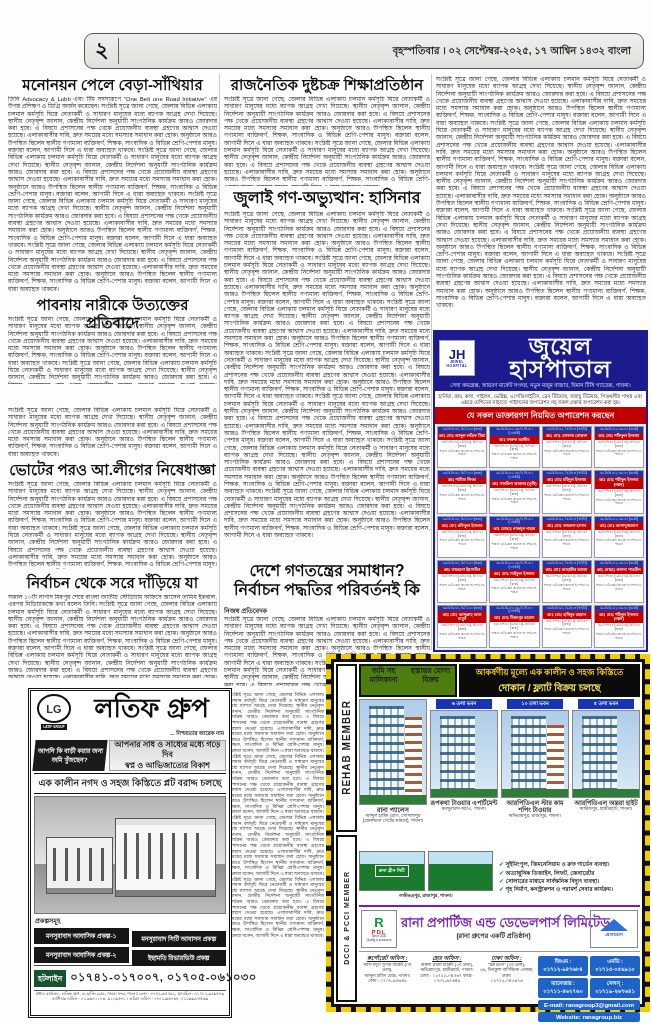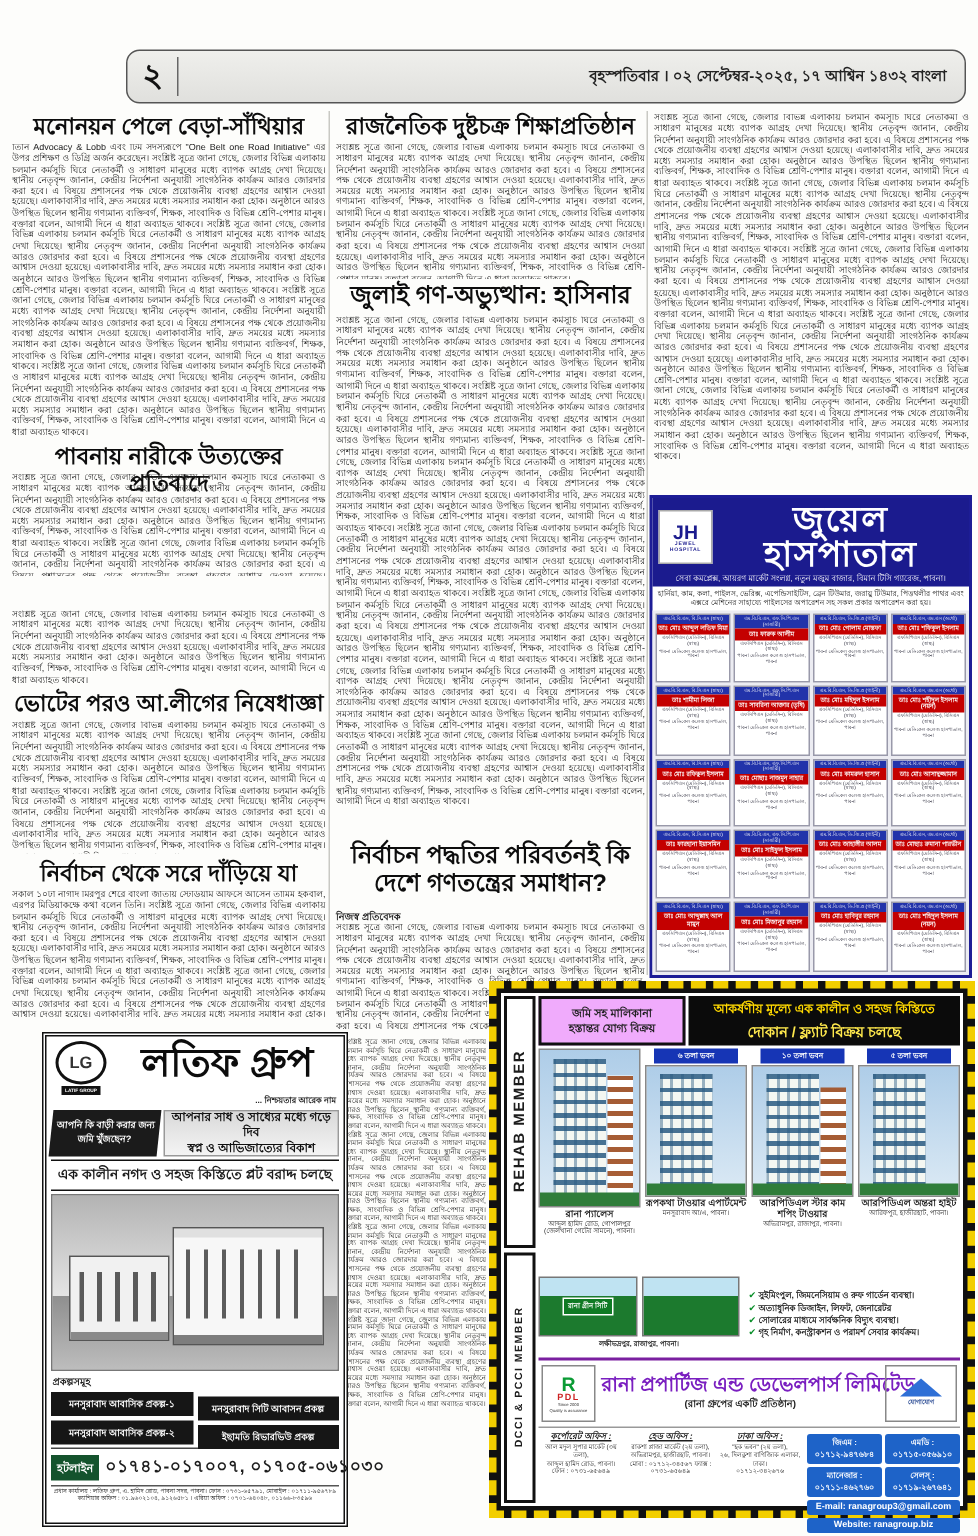--- a/index.html
+++ b/index.html
@@ -58,22 +58,22 @@
 
   
   .rana{border:5px dashed #f2ce00;background:#101010;padding:3px;box-sizing:border-box;}
   .rana-in{background:#fff;width:100%;height:100%;display:flex;padding:2px;gap:2px;box-sizing:border-box;}
   .member-col{width:21px;display:flex;flex-direction:column;gap:3px;flex:none;}
   .member{flex:1;border:2px solid #111;display:flex;align-items:center;justify-content:center;background:#fff;}
   .member span{writing-mode:vertical-rl;transform:rotate(180deg);font-weight:800;font-size:10px;letter-spacing:1px;white-space:nowrap;}
   .member.small span{font-size:7px;}
   .rana-main{flex:1;display:flex;flex-direction:column;gap:2px;min-width:0;}
   .rana-top{display:flex;gap:2px;height:33px;flex:none;}
-  .sale-box{width:94px;background:#f0abfc;border:2px solid #111;font-size:7.4px;font-weight:800;text-align:center;
-            display:flex;flex-direction:column;justify-content:center;line-height:1.25;flex:none;}
+  .sale-box{width:94px;background:#4d7c0f;border:2px solid #111;font-size:7.4px;font-weight:800;text-align:center;
+            display:flex;justify-content:center;line-height:1.25;flex:none;}
   .rana-headline{flex:1;background:#0b0b0b;color:#ffd900;text-align:center;display:flex;flex-direction:column;
                  justify-content:center;font-weight:800;gap:1px;}
   .rana-headline .l1{font-size:8.4px;}
   .rana-headline .l2{font-size:9.6px;color:#ffe94d;}
   .bldg-row{display:flex;gap:3px;height:150px;flex:none;}
   .bldg-col{flex:1;display:flex;flex-direction:column;min-width:0;}
   .chip{background:#1635b5;color:#fff;font-size:5px;font-weight:700;text-align:center;width:82%;
         align-self:center;padding:1px 0;flex:none;}
   .bldg{position:relative;border:1px solid #888;overflow:hidden;background:linear-gradient(180deg,#aecde8,#dceaf5);}
   .bldg.tall{height:104px;}
@@ -183,40 +183,41 @@
   <div class="abs hl" style="left:8px;top:574px;width:209px;">নির্বাচন থেকে সরে দাঁড়িয়ে যা</div>
   <div class="abs bd" style="left:8px;top:594px;width:209px;height:84px;"><span>সকাল ১০টা নাগাদ মিরপুর শেরে বাংলা জাতীয় স্টেডিয়াম অফিসে আসেন তামিম ইকবাল, এরপর মিডিয়াকক্ষে কথা বলেন তিনি। </span><span>সংশ্লিষ্ট সূত্রে জানা গেছে, জেলার বিভিন্ন এলাকায় চলমান কর্মসূচি ঘিরে নেতাকর্মী ও সাধারণ মানুষের মধ্যে ব্যাপক আগ্রহ দেখা দিয়েছে। স্থানীয় নেতৃবৃন্দ জানান, কেন্দ্রীয় নির্দেশনা অনুযায়ী সাংগঠনিক কার্যক্রম আরও জোরদার করা হবে। এ বিষয়ে প্রশাসনের পক্ষ থেকে প্রয়োজনীয় ব্যবস্থা গ্রহণের আশ্বাস দেওয়া হয়েছে। এলাকাবাসীর দাবি, দ্রুত সময়ের মধ্যে সমস্যার সমাধান করা হোক। অনুষ্ঠানে আরও উপস্থিত ছিলেন স্থানীয় গণ্যমান্য ব্যক্তিবর্গ, শিক্ষক, সাংবাদিক ও বিভিন্ন শ্রেণি-পেশার মানুষ। বক্তারা বলেন, আগামী দিনে এ ধারা অব্যাহত থাকবে। সংশ্লিষ্ট সূত্রে জানা গেছে, জেলার বিভিন্ন এলাকায় চলমান কর্মসূচি ঘিরে নেতাকর্মী ও সাধারণ মানুষের মধ্যে ব্যাপক আগ্রহ দেখা দিয়েছে। স্থানীয় নেতৃবৃন্দ জানান, কেন্দ্রীয় নির্দেশনা অনুযায়ী সাংগঠনিক কার্যক্রম আরও জোরদার করা হবে। এ বিষয়ে প্রশাসনের পক্ষ থেকে প্রয়োজনীয় ব্যবস্থা গ্রহণের আশ্বাস দেওয়া হয়েছে। এলাকাবাসীর দাবি, দ্রুত সময়ের মধ্যে সমস্যার সমাধান করা হোক। অনুষ্ঠানে আরও উপস্থিত ছিলেন স্থানীয় গণ্যমান্য ব্যক্তিবর্গ, শিক্ষক, সাংবাদিক ও বিভিন্ন শ্রেণি-পেশার মানুষ। বক্তারা বলেন, আগামী দিনে এ ধারা অব্যাহত থাকবে। </span></div>
 
   <div class="abs hl" style="left:224px;top:76px;width:206px;">রাজনৈতিক দুষ্টচক্র শিক্ষাপ্রতিষ্ঠান</div>
   <div class="abs bd" style="left:224px;top:96px;width:206px;height:90px;">সংশ্লিষ্ট সূত্রে জানা গেছে, জেলার বিভিন্ন এলাকায় চলমান কর্মসূচি ঘিরে নেতাকর্মী ও সাধারণ মানুষের মধ্যে ব্যাপক আগ্রহ দেখা দিয়েছে। স্থানীয় নেতৃবৃন্দ জানান, কেন্দ্রীয় নির্দেশনা অনুযায়ী সাংগঠনিক কার্যক্রম আরও জোরদার করা হবে। এ বিষয়ে প্রশাসনের পক্ষ থেকে প্রয়োজনীয় ব্যবস্থা গ্রহণের আশ্বাস দেওয়া হয়েছে। এলাকাবাসীর দাবি, দ্রুত সময়ের মধ্যে সমস্যার সমাধান করা হোক। অনুষ্ঠানে আরও উপস্থিত ছিলেন স্থানীয় গণ্যমান্য ব্যক্তিবর্গ, শিক্ষক, সাংবাদিক ও বিভিন্ন শ্রেণি-পেশার মানুষ। বক্তারা বলেন, আগামী দিনে এ ধারা অব্যাহত থাকবে। সংশ্লিষ্ট সূত্রে জানা গেছে, জেলার বিভিন্ন এলাকায় চলমান কর্মসূচি ঘিরে নেতাকর্মী ও সাধারণ মানুষের মধ্যে ব্যাপক আগ্রহ দেখা দিয়েছে। স্থানীয় নেতৃবৃন্দ জানান, কেন্দ্রীয় নির্দেশনা অনুযায়ী সাংগঠনিক কার্যক্রম আরও জোরদার করা হবে। এ বিষয়ে প্রশাসনের পক্ষ থেকে প্রয়োজনীয় ব্যবস্থা গ্রহণের আশ্বাস দেওয়া হয়েছে। এলাকাবাসীর দাবি, দ্রুত সময়ের মধ্যে সমস্যার সমাধান করা হোক। অনুষ্ঠানে আরও উপস্থিত ছিলেন স্থানীয় গণ্যমান্য ব্যক্তিবর্গ, শিক্ষক, সাংবাদিক ও বিভিন্ন শ্রেণি-পেশার মানুষ। বক্তারা বলেন, আগামী দিনে এ ধারা অব্যাহত থাকবে। </div>
 
   <div class="abs hl big" style="left:224px;top:189px;width:206px;">জুলাই গণ-অভ্যুত্থান: হাসিনার</div>
   <div class="abs bd" style="left:224px;top:211px;width:206px;height:348px;">সংশ্লিষ্ট সূত্রে জানা গেছে, জেলার বিভিন্ন এলাকায় চলমান কর্মসূচি ঘিরে নেতাকর্মী ও সাধারণ মানুষের মধ্যে ব্যাপক আগ্রহ দেখা দিয়েছে। স্থানীয় নেতৃবৃন্দ জানান, কেন্দ্রীয় নির্দেশনা অনুযায়ী সাংগঠনিক কার্যক্রম আরও জোরদার করা হবে। এ বিষয়ে প্রশাসনের পক্ষ থেকে প্রয়োজনীয় ব্যবস্থা গ্রহণের আশ্বাস দেওয়া হয়েছে। এলাকাবাসীর দাবি, দ্রুত সময়ের মধ্যে সমস্যার সমাধান করা হোক। অনুষ্ঠানে আরও উপস্থিত ছিলেন স্থানীয় গণ্যমান্য ব্যক্তিবর্গ, শিক্ষক, সাংবাদিক ও বিভিন্ন শ্রেণি-পেশার মানুষ। বক্তারা বলেন, আগামী দিনে এ ধারা অব্যাহত থাকবে। সংশ্লিষ্ট সূত্রে জানা গেছে, জেলার বিভিন্ন এলাকায় চলমান কর্মসূচি ঘিরে নেতাকর্মী ও সাধারণ মানুষের মধ্যে ব্যাপক আগ্রহ দেখা দিয়েছে। স্থানীয় নেতৃবৃন্দ জানান, কেন্দ্রীয় নির্দেশনা অনুযায়ী সাংগঠনিক কার্যক্রম আরও জোরদার করা হবে। এ বিষয়ে প্রশাসনের পক্ষ থেকে প্রয়োজনীয় ব্যবস্থা গ্রহণের আশ্বাস দেওয়া হয়েছে। এলাকাবাসীর দাবি, দ্রুত সময়ের মধ্যে সমস্যার সমাধান করা হোক। অনুষ্ঠানে আরও উপস্থিত ছিলেন স্থানীয় গণ্যমান্য ব্যক্তিবর্গ, শিক্ষক, সাংবাদিক ও বিভিন্ন শ্রেণি-পেশার মানুষ। বক্তারা বলেন, আগামী দিনে এ ধারা অব্যাহত থাকবে। সংশ্লিষ্ট সূত্রে জানা গেছে, জেলার বিভিন্ন এলাকায় চলমান কর্মসূচি ঘিরে নেতাকর্মী ও সাধারণ মানুষের মধ্যে ব্যাপক আগ্রহ দেখা দিয়েছে। স্থানীয় নেতৃবৃন্দ জানান, কেন্দ্রীয় নির্দেশনা অনুযায়ী সাংগঠনিক কার্যক্রম আরও জোরদার করা হবে। এ বিষয়ে প্রশাসনের পক্ষ থেকে প্রয়োজনীয় ব্যবস্থা গ্রহণের আশ্বাস দেওয়া হয়েছে। এলাকাবাসীর দাবি, দ্রুত সময়ের মধ্যে সমস্যার সমাধান করা হোক। অনুষ্ঠানে আরও উপস্থিত ছিলেন স্থানীয় গণ্যমান্য ব্যক্তিবর্গ, শিক্ষক, সাংবাদিক ও বিভিন্ন শ্রেণি-পেশার মানুষ। বক্তারা বলেন, আগামী দিনে এ ধারা অব্যাহত থাকবে। সংশ্লিষ্ট সূত্রে জানা গেছে, জেলার বিভিন্ন এলাকায় চলমান কর্মসূচি ঘিরে নেতাকর্মী ও সাধারণ মানুষের মধ্যে ব্যাপক আগ্রহ দেখা দিয়েছে। স্থানীয় নেতৃবৃন্দ জানান, কেন্দ্রীয় নির্দেশনা অনুযায়ী সাংগঠনিক কার্যক্রম আরও জোরদার করা হবে। এ বিষয়ে প্রশাসনের পক্ষ থেকে প্রয়োজনীয় ব্যবস্থা গ্রহণের আশ্বাস দেওয়া হয়েছে। এলাকাবাসীর দাবি, দ্রুত সময়ের মধ্যে সমস্যার সমাধান করা হোক। অনুষ্ঠানে আরও উপস্থিত ছিলেন স্থানীয় গণ্যমান্য ব্যক্তিবর্গ, শিক্ষক, সাংবাদিক ও বিভিন্ন শ্রেণি-পেশার মানুষ। বক্তারা বলেন, আগামী দিনে এ ধারা অব্যাহত থাকবে। সংশ্লিষ্ট সূত্রে জানা গেছে, জেলার বিভিন্ন এলাকায় চলমান কর্মসূচি ঘিরে নেতাকর্মী ও সাধারণ মানুষের মধ্যে ব্যাপক আগ্রহ দেখা দিয়েছে। স্থানীয় নেতৃবৃন্দ জানান, কেন্দ্রীয় নির্দেশনা অনুযায়ী সাংগঠনিক কার্যক্রম আরও জোরদার করা হবে। এ বিষয়ে প্রশাসনের পক্ষ থেকে প্রয়োজনীয় ব্যবস্থা গ্রহণের আশ্বাস দেওয়া হয়েছে। এলাকাবাসীর দাবি, দ্রুত সময়ের মধ্যে সমস্যার সমাধান করা হোক। অনুষ্ঠানে আরও উপস্থিত ছিলেন স্থানীয় গণ্যমান্য ব্যক্তিবর্গ, শিক্ষক, সাংবাদিক ও বিভিন্ন শ্রেণি-পেশার মানুষ। বক্তারা বলেন, আগামী দিনে এ ধারা অব্যাহত থাকবে। সংশ্লিষ্ট সূত্রে জানা গেছে, জেলার বিভিন্ন এলাকায় চলমান কর্মসূচি ঘিরে নেতাকর্মী ও সাধারণ মানুষের মধ্যে ব্যাপক আগ্রহ দেখা দিয়েছে। স্থানীয় নেতৃবৃন্দ জানান, কেন্দ্রীয় নির্দেশনা অনুযায়ী সাংগঠনিক কার্যক্রম আরও জোরদার করা হবে। এ বিষয়ে প্রশাসনের পক্ষ থেকে প্রয়োজনীয় ব্যবস্থা গ্রহণের আশ্বাস দেওয়া হয়েছে। এলাকাবাসীর দাবি, দ্রুত সময়ের মধ্যে সমস্যার সমাধান করা হোক। অনুষ্ঠানে আরও উপস্থিত ছিলেন স্থানীয় গণ্যমান্য ব্যক্তিবর্গ, শিক্ষক, সাংবাদিক ও বিভিন্ন শ্রেণি-পেশার মানুষ। বক্তারা বলেন, আগামী দিনে এ ধারা অব্যাহত থাকবে। সংশ্লিষ্ট সূত্রে জানা গেছে, জেলার বিভিন্ন এলাকায় চলমান কর্মসূচি ঘিরে নেতাকর্মী ও সাধারণ মানুষের মধ্যে ব্যাপক আগ্রহ দেখা দিয়েছে। স্থানীয় নেতৃবৃন্দ জানান, কেন্দ্রীয় নির্দেশনা অনুযায়ী সাংগঠনিক কার্যক্রম আরও জোরদার করা হবে। এ বিষয়ে প্রশাসনের পক্ষ থেকে প্রয়োজনীয় ব্যবস্থা গ্রহণের আশ্বাস দেওয়া হয়েছে। এলাকাবাসীর দাবি, দ্রুত সময়ের মধ্যে সমস্যার সমাধান করা হোক। অনুষ্ঠানে আরও উপস্থিত ছিলেন স্থানীয় গণ্যমান্য ব্যক্তিবর্গ, শিক্ষক, সাংবাদিক ও বিভিন্ন শ্রেণি-পেশার মানুষ। বক্তারা বলেন, আগামী দিনে এ ধারা অব্যাহত থাকবে। </div>
 
   <div class="abs" style="left:224px;top:562px;width:206px;">
+    <div class="hl big">দেশে গণতন্ত্রের সমাধান?</div>
     <div class="hl big">নির্বাচন পদ্ধতির পরিবর্তনই কি</div>
-    <div class="hl big">দেশে গণতন্ত্রের সমাধান?</div>
   </div>
   <div class="abs byline" style="left:224px;top:606px;width:206px;">নিজস্ব প্রতিবেদক</div>
   <div class="abs bd" style="left:224px;top:616px;width:206px;height:70px;">সংশ্লিষ্ট সূত্রে জানা গেছে, জেলার বিভিন্ন এলাকায় চলমান কর্মসূচি ঘিরে নেতাকর্মী ও সাধারণ মানুষের মধ্যে ব্যাপক আগ্রহ দেখা দিয়েছে। স্থানীয় নেতৃবৃন্দ জানান, কেন্দ্রীয় নির্দেশনা অনুযায়ী সাংগঠনিক কার্যক্রম আরও জোরদার করা হবে। এ বিষয়ে প্রশাসনের পক্ষ থেকে প্রয়োজনীয় ব্যবস্থা গ্রহণের আশ্বাস দেওয়া হয়েছে। এলাকাবাসীর দাবি, দ্রুত সময়ের মধ্যে সমস্যার সমাধান করা হোক। অনুষ্ঠানে আরও উপস্থিত ছিলেন স্থানীয় গণ্যমান্য ব্যক্তিবর্গ, শিক্ষক, সাংবাদিক ও বিভিন্ন শ্রেণি-পেশার মানুষ। বক্তারা বলেন, আগামী দিনে এ ধারা অব্যাহত থাকবে। সংশ্লিষ্ট সূত্রে জানা গেছে, জেলার বিভিন্ন এলাকায় চলমান কর্মসূচি ঘিরে নেতাকর্মী ও সাধারণ মানুষের মধ্যে ব্যাপক আগ্রহ দেখা দিয়েছে। স্থানীয় নেতৃবৃন্দ জানান, কেন্দ্রীয় নির্দেশনা অনুযায়ী সাংগঠনিক কার্যক্রম আরও জোরদার করা হবে। এ বিষয়ে প্রশাসনের পক্ষ থেকে প্রয়োজনীয় ব্যবস্থা গ্রহণের আশ্বাস দেওয়া হয়েছে। এলাকাবাসীর দাবি, দ্রুত সময়ের মধ্যে সমস্যার সমাধান করা হোক। অনুষ্ঠানে আরও উপস্থিত ছিলেন স্থানীয় গণ্যমান্য ব্যক্তিবর্গ, শিক্ষক, সাংবাদিক ও বিভিন্ন শ্রেণি-পেশার মানুষ। বক্তারা বলেন, আগামী দিনে এ ধারা অব্যাহত থাকবে। </div>
   <div class="abs bd tiny" style="left:229px;top:692px;width:95px;height:288px;">সংশ্লিষ্ট সূত্রে জানা গেছে, জেলার বিভিন্ন এলাকায় চলমান কর্মসূচি ঘিরে নেতাকর্মী ও সাধারণ মানুষের মধ্যে ব্যাপক আগ্রহ দেখা দিয়েছে। স্থানীয় নেতৃবৃন্দ জানান, কেন্দ্রীয় নির্দেশনা অনুযায়ী সাংগঠনিক কার্যক্রম আরও জোরদার করা হবে। এ বিষয়ে প্রশাসনের পক্ষ থেকে প্রয়োজনীয় ব্যবস্থা গ্রহণের আশ্বাস দেওয়া হয়েছে। এলাকাবাসীর দাবি, দ্রুত সময়ের মধ্যে সমস্যার সমাধান করা হোক। অনুষ্ঠানে আরও উপস্থিত ছিলেন স্থানীয় গণ্যমান্য ব্যক্তিবর্গ, শিক্ষক, সাংবাদিক ও বিভিন্ন শ্রেণি-পেশার মানুষ। বক্তারা বলেন, আগামী দিনে এ ধারা অব্যাহত থাকবে। সংশ্লিষ্ট সূত্রে জানা গেছে, জেলার বিভিন্ন এলাকায় চলমান কর্মসূচি ঘিরে নেতাকর্মী ও সাধারণ মানুষের মধ্যে ব্যাপক আগ্রহ দেখা দিয়েছে। স্থানীয় নেতৃবৃন্দ জানান, কেন্দ্রীয় নির্দেশনা অনুযায়ী সাংগঠনিক কার্যক্রম আরও জোরদার করা হবে। এ বিষয়ে প্রশাসনের পক্ষ থেকে প্রয়োজনীয় ব্যবস্থা গ্রহণের আশ্বাস দেওয়া হয়েছে। এলাকাবাসীর দাবি, দ্রুত সময়ের মধ্যে সমস্যার সমাধান করা হোক। অনুষ্ঠানে আরও উপস্থিত ছিলেন স্থানীয় গণ্যমান্য ব্যক্তিবর্গ, শিক্ষক, সাংবাদিক ও বিভিন্ন শ্রেণি-পেশার মানুষ। বক্তারা বলেন, আগামী দিনে এ ধারা অব্যাহত থাকবে। সংশ্লিষ্ট সূত্রে জানা গেছে, জেলার বিভিন্ন এলাকায় চলমান কর্মসূচি ঘিরে নেতাকর্মী ও সাধারণ মানুষের মধ্যে ব্যাপক আগ্রহ দেখা দিয়েছে। স্থানীয় নেতৃবৃন্দ জানান, কেন্দ্রীয় নির্দেশনা অনুযায়ী সাংগঠনিক কার্যক্রম আরও জোরদার করা হবে। এ বিষয়ে প্রশাসনের পক্ষ থেকে প্রয়োজনীয় ব্যবস্থা গ্রহণের আশ্বাস দেওয়া হয়েছে। এলাকাবাসীর দাবি, দ্রুত সময়ের মধ্যে সমস্যার সমাধান করা হোক। অনুষ্ঠানে আরও উপস্থিত ছিলেন স্থানীয় গণ্যমান্য ব্যক্তিবর্গ, শিক্ষক, সাংবাদিক ও বিভিন্ন শ্রেণি-পেশার মানুষ। বক্তারা বলেন, আগামী দিনে এ ধারা অব্যাহত থাকবে। সংশ্লিষ্ট সূত্রে জানা গেছে, জেলার বিভিন্ন এলাকায় চলমান কর্মসূচি ঘিরে নেতাকর্মী ও সাধারণ মানুষের মধ্যে ব্যাপক আগ্রহ দেখা দিয়েছে। স্থানীয় নেতৃবৃন্দ জানান, কেন্দ্রীয় নির্দেশনা অনুযায়ী সাংগঠনিক কার্যক্রম আরও জোরদার করা হবে। এ বিষয়ে প্রশাসনের পক্ষ থেকে প্রয়োজনীয় ব্যবস্থা গ্রহণের আশ্বাস দেওয়া হয়েছে। এলাকাবাসীর দাবি, দ্রুত সময়ের মধ্যে সমস্যার সমাধান করা হোক। অনুষ্ঠানে আরও উপস্থিত ছিলেন স্থানীয় গণ্যমান্য ব্যক্তিবর্গ, শিক্ষক, সাংবাদিক ও বিভিন্ন শ্রেণি-পেশার মানুষ। বক্তারা বলেন, আগামী দিনে এ ধারা অব্যাহত থাকবে। </div>
 
   <div class="abs bd" style="left:436px;top:76px;width:210px;height:250px;">সংশ্লিষ্ট সূত্রে জানা গেছে, জেলার বিভিন্ন এলাকায় চলমান কর্মসূচি ঘিরে নেতাকর্মী ও সাধারণ মানুষের মধ্যে ব্যাপক আগ্রহ দেখা দিয়েছে। স্থানীয় নেতৃবৃন্দ জানান, কেন্দ্রীয় নির্দেশনা অনুযায়ী সাংগঠনিক কার্যক্রম আরও জোরদার করা হবে। এ বিষয়ে প্রশাসনের পক্ষ থেকে প্রয়োজনীয় ব্যবস্থা গ্রহণের আশ্বাস দেওয়া হয়েছে। এলাকাবাসীর দাবি, দ্রুত সময়ের মধ্যে সমস্যার সমাধান করা হোক। অনুষ্ঠানে আরও উপস্থিত ছিলেন স্থানীয় গণ্যমান্য ব্যক্তিবর্গ, শিক্ষক, সাংবাদিক ও বিভিন্ন শ্রেণি-পেশার মানুষ। বক্তারা বলেন, আগামী দিনে এ ধারা অব্যাহত থাকবে। সংশ্লিষ্ট সূত্রে জানা গেছে, জেলার বিভিন্ন এলাকায় চলমান কর্মসূচি ঘিরে নেতাকর্মী ও সাধারণ মানুষের মধ্যে ব্যাপক আগ্রহ দেখা দিয়েছে। স্থানীয় নেতৃবৃন্দ জানান, কেন্দ্রীয় নির্দেশনা অনুযায়ী সাংগঠনিক কার্যক্রম আরও জোরদার করা হবে। এ বিষয়ে প্রশাসনের পক্ষ থেকে প্রয়োজনীয় ব্যবস্থা গ্রহণের আশ্বাস দেওয়া হয়েছে। এলাকাবাসীর দাবি, দ্রুত সময়ের মধ্যে সমস্যার সমাধান করা হোক। অনুষ্ঠানে আরও উপস্থিত ছিলেন স্থানীয় গণ্যমান্য ব্যক্তিবর্গ, শিক্ষক, সাংবাদিক ও বিভিন্ন শ্রেণি-পেশার মানুষ। বক্তারা বলেন, আগামী দিনে এ ধারা অব্যাহত থাকবে। সংশ্লিষ্ট সূত্রে জানা গেছে, জেলার বিভিন্ন এলাকায় চলমান কর্মসূচি ঘিরে নেতাকর্মী ও সাধারণ মানুষের মধ্যে ব্যাপক আগ্রহ দেখা দিয়েছে। স্থানীয় নেতৃবৃন্দ জানান, কেন্দ্রীয় নির্দেশনা অনুযায়ী সাংগঠনিক কার্যক্রম আরও জোরদার করা হবে। এ বিষয়ে প্রশাসনের পক্ষ থেকে প্রয়োজনীয় ব্যবস্থা গ্রহণের আশ্বাস দেওয়া হয়েছে। এলাকাবাসীর দাবি, দ্রুত সময়ের মধ্যে সমস্যার সমাধান করা হোক। অনুষ্ঠানে আরও উপস্থিত ছিলেন স্থানীয় গণ্যমান্য ব্যক্তিবর্গ, শিক্ষক, সাংবাদিক ও বিভিন্ন শ্রেণি-পেশার মানুষ। বক্তারা বলেন, আগামী দিনে এ ধারা অব্যাহত থাকবে। সংশ্লিষ্ট সূত্রে জানা গেছে, জেলার বিভিন্ন এলাকায় চলমান কর্মসূচি ঘিরে নেতাকর্মী ও সাধারণ মানুষের মধ্যে ব্যাপক আগ্রহ দেখা দিয়েছে। স্থানীয় নেতৃবৃন্দ জানান, কেন্দ্রীয় নির্দেশনা অনুযায়ী সাংগঠনিক কার্যক্রম আরও জোরদার করা হবে। এ বিষয়ে প্রশাসনের পক্ষ থেকে প্রয়োজনীয় ব্যবস্থা গ্রহণের আশ্বাস দেওয়া হয়েছে। এলাকাবাসীর দাবি, দ্রুত সময়ের মধ্যে সমস্যার সমাধান করা হোক। অনুষ্ঠানে আরও উপস্থিত ছিলেন স্থানীয় গণ্যমান্য ব্যক্তিবর্গ, শিক্ষক, সাংবাদিক ও বিভিন্ন শ্রেণি-পেশার মানুষ। বক্তারা বলেন, আগামী দিনে এ ধারা অব্যাহত থাকবে। সংশ্লিষ্ট সূত্রে জানা গেছে, জেলার বিভিন্ন এলাকায় চলমান কর্মসূচি ঘিরে নেতাকর্মী ও সাধারণ মানুষের মধ্যে ব্যাপক আগ্রহ দেখা দিয়েছে। স্থানীয় নেতৃবৃন্দ জানান, কেন্দ্রীয় নির্দেশনা অনুযায়ী সাংগঠনিক কার্যক্রম আরও জোরদার করা হবে। এ বিষয়ে প্রশাসনের পক্ষ থেকে প্রয়োজনীয় ব্যবস্থা গ্রহণের আশ্বাস দেওয়া হয়েছে। এলাকাবাসীর দাবি, দ্রুত সময়ের মধ্যে সমস্যার সমাধান করা হোক। অনুষ্ঠানে আরও উপস্থিত ছিলেন স্থানীয় গণ্যমান্য ব্যক্তিবর্গ, শিক্ষক, সাংবাদিক ও বিভিন্ন শ্রেণি-পেশার মানুষ। বক্তারা বলেন, আগামী দিনে এ ধারা অব্যাহত থাকবে। </div>
 
   <div class="abs hosp" style="left:433px;top:330px;width:215px;height:322px;">
     <div class="hosp-head">
       <div class="hosp-logo">
         <span class="jh">JH</span>
         <span class="jl">JEWEL</span>
         <span class="jl">HOSPITAL</span>
       </div>
       <div class="hosp-title">জুয়েল হাসপাতাল</div>
     </div>
     <div class="hosp-sub">সেবা কমপ্লেক্স, আয়রণ মার্কেট সংলগ্ন, নতুন মজুম বাজার, বিমান টিসি গ্যারেজ, পাবনা।</div>
     <div class="hosp-desc">হার্নিয়া, কাম, কলা, পাইলস, ভেরিক্স, এপেন্ডিসাইটিস, ব্রেন টিউমার, জরায়ু টিউমার, পিত্তথলীর পাথর এবং এক্সরে মেশিনের সাহায্যে পাইলসের অপারেশন সহ সকল প্রকার অপারেশন করা হয়।</div>
+    <div class="hosp-band">যে সকল ডাক্তারগণ নিয়মিত অপারেশন করছেন</div>
     <div id="doctors-grid">
         <div class="doc-card">
           <div class="doc-top">এম.বি.বি.এস, বি.সি.এস (স্বাস্থ্য)</div>
           <div class="doc-name">ডাঃ মোঃ আব্দুল লতিফ মিয়া</div>
           <div class="doc-l">এফসিপিএস (মেডিসিন), বিসিএস (স্বাস্থ্য)</div>
           <div class="doc-l">পাবনা মেডিকেল কলেজ হাসপাতাল, পাবনা</div>
         </div>
         <div class="doc-card">
           <div class="doc-top">এম.বি.বি.এস, এফ.সি.পি.এস (সার্জারী)</div>
           <div class="doc-name">ডাঃ ফারুক আলীম</div>

